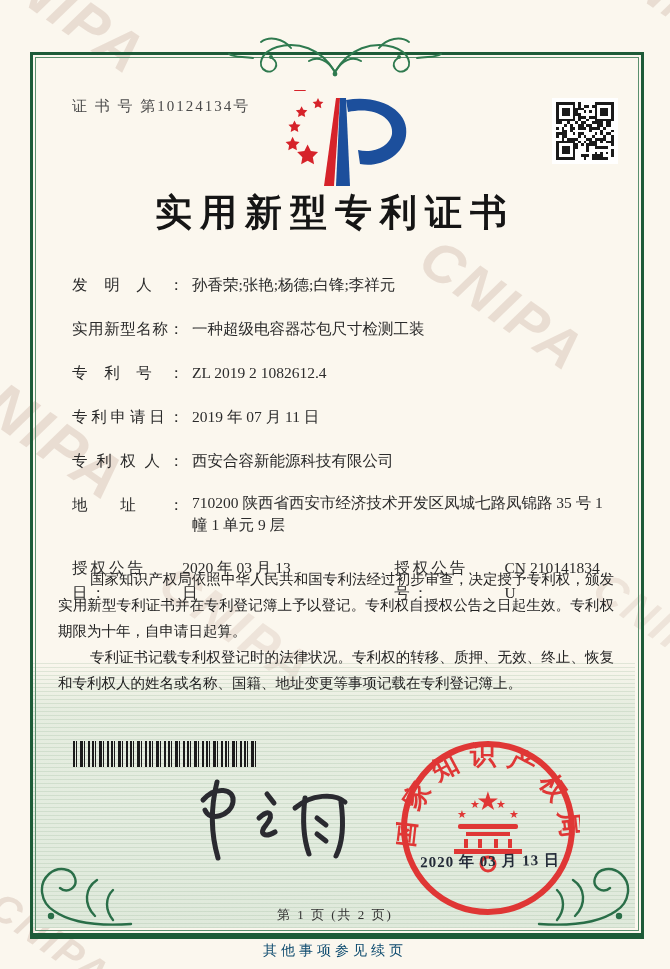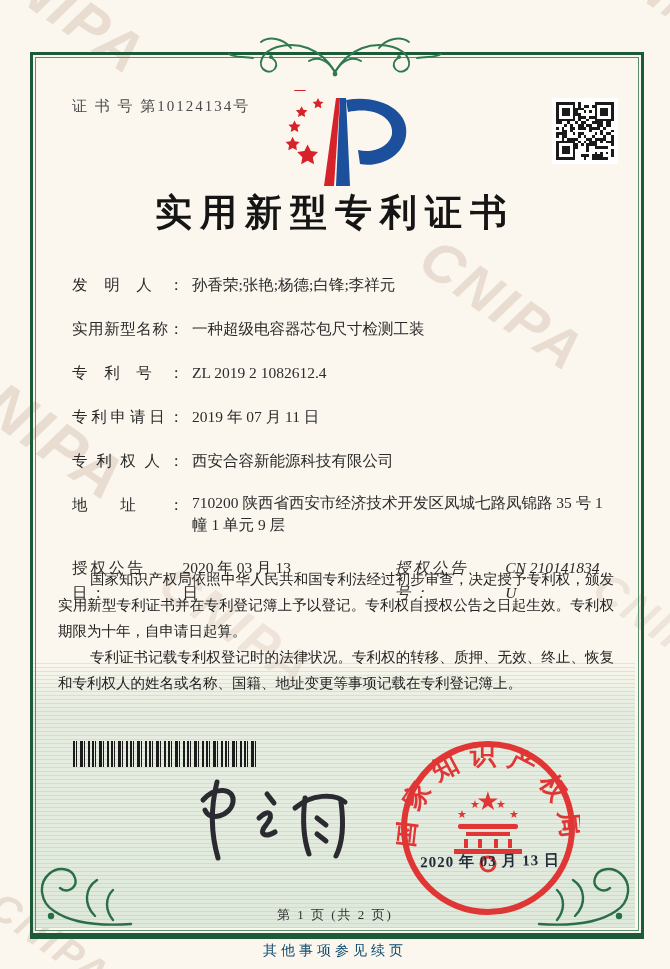--- a/index.html
+++ b/index.html
@@ -29,21 +29,21 @@
   
   .title{position:absolute;left:0;top:188px;width:100%;text-align:center;
          font-size:37px;font-weight:bold;letter-spacing:8px;color:#151515;}
   
   .fields{position:absolute;left:72px;top:272px;width:536px;font-size:15.5px;color:#2b2b2b;}
   .frow{display:flex;align-items:flex-start;margin-bottom:19px;line-height:25px;}
   .flabel{flex:0 0 112px;text-align:justify;text-align-last:justify;white-space:nowrap;}
   .fvalue{flex:1;padding-left:8px;}
   .grant-row{display:flex;margin-top:2px;line-height:25px;gap:44px;}
   .grant-pair{display:flex;}
-  .grant-pair.second{margin-left:48px;font-style:italic;}
+  .grant-pair.second{margin-left:48px;}
   .glabel{letter-spacing:3px;}
   .gvalue{padding-left:6px;}
   
   .bodytext{position:absolute;left:58px;top:566px;width:556px;font-size:14.5px;
             line-height:26px;color:#222;text-align:justify;}
   .bodytext p{margin:0;text-indent:2.2em;}
   
   .barcode{position:absolute;left:73px;top:741px;width:186px;height:26px;
      background:repeating-linear-gradient(90deg,
         #1b1b1b 0 2px, transparent 2px 3px,

